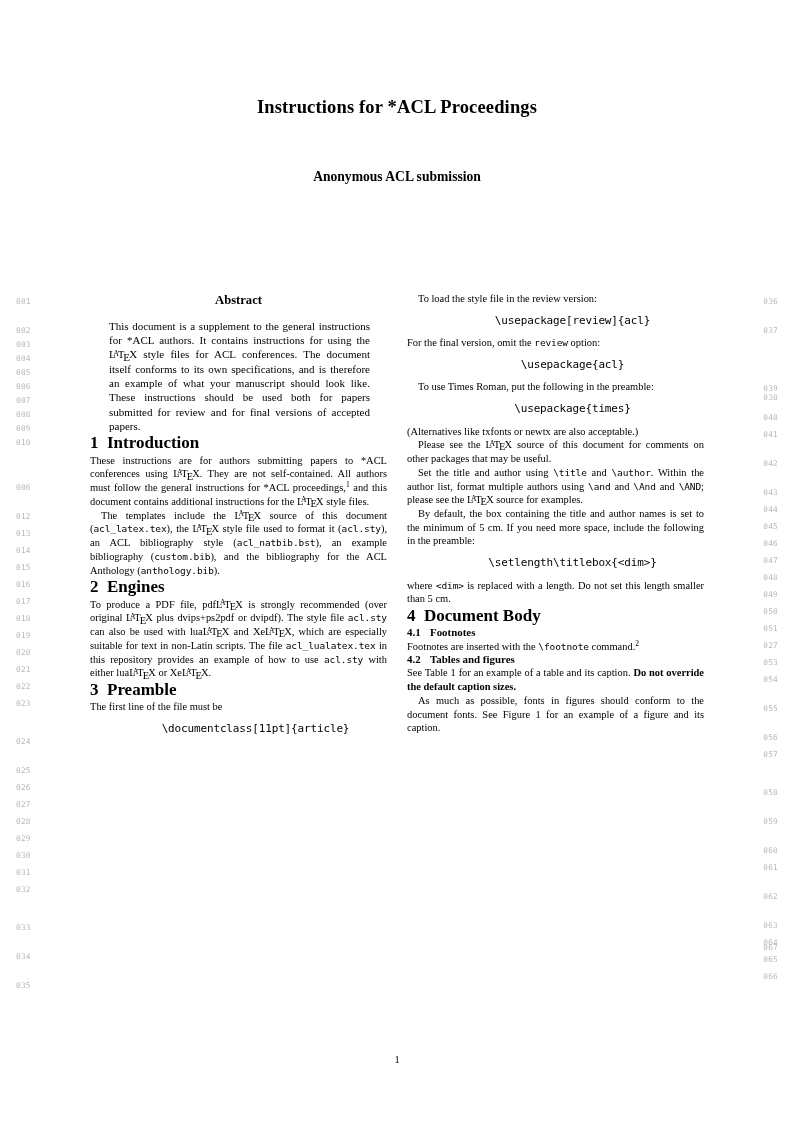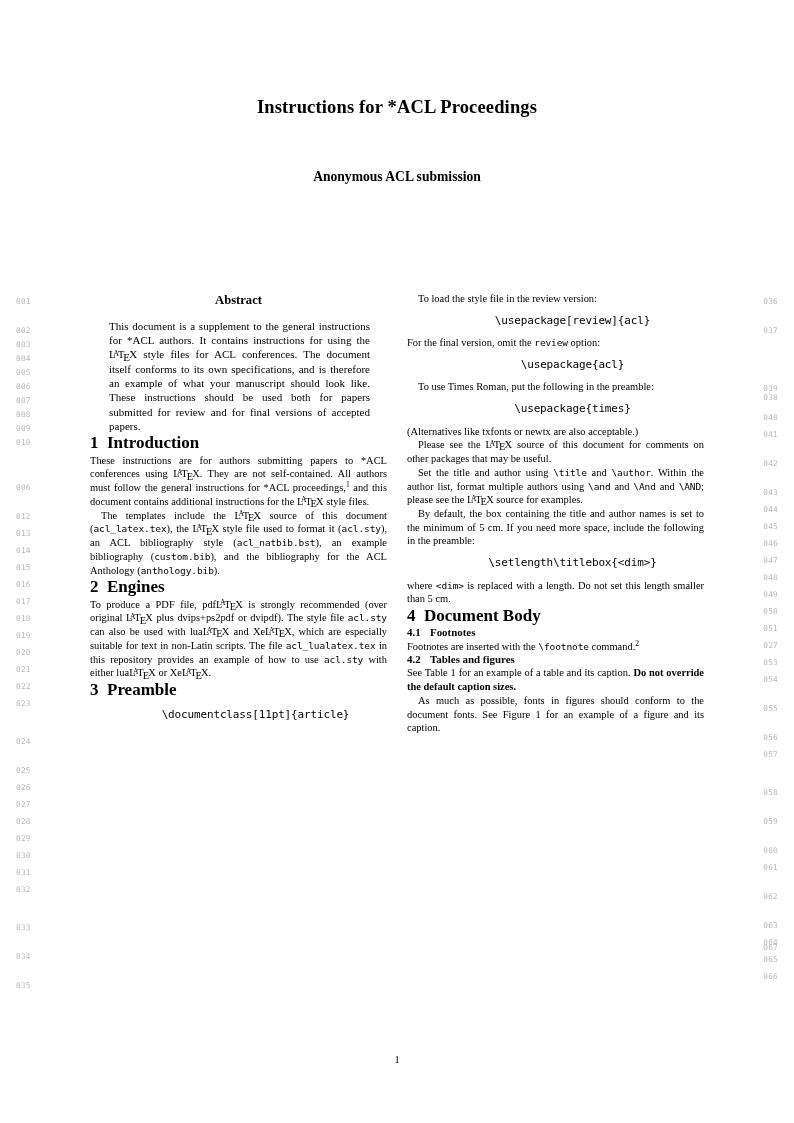--- a/index.html
+++ b/index.html
@@ -178,20 +178,21 @@
     <p class="body gap-sec-after">These instructions are for authors submitting papers to *ACL conferences using <span class="latex">L<span class="a">A</span>T<span class="e">E</span>X</span>. They are not self-contained. All authors must follow the general instructions for *ACL proceedings,<span class="sup">1</span> and this document contains additional instructions for the <span class="latex">L<span class="a">A</span>T<span class="e">E</span>X</span> style files.</p>
 
     <p class="body ind">The templates include the <span class="latex">L<span class="a">A</span>T<span class="e">E</span>X</span> source of this document (<span class="verb">acl_latex.tex</span>), the <span class="latex">L<span class="a">A</span>T<span class="e">E</span>X</span> style file used to format it (<span class="verb">acl.sty</span>), an ACL bibliography style (<span class="verb">acl_natbib.bst</span>), an example bibliography (<span class="verb">custom.bib</span>), and the bibliography for the ACL Anthology (<span class="verb">anthology.bib</span>).</p>
 
     <h2 class="sec gap-sec-before"><span class="sec-num">2</span><span>Engines</span></h2>
 
     <p class="body gap-sec-after">To produce a PDF file, pdf<span class="latex">L<span class="a">A</span>T<span class="e">E</span>X</span> is strongly recommended (over original <span class="latex">L<span class="a">A</span>T<span class="e">E</span>X</span> plus dvips+ps2pdf or dvipdf). The style file <span class="verb">acl.sty</span> can also be used with lua<span class="latex">L<span class="a">A</span>T<span class="e">E</span>X</span> and Xe<span class="latex">L<span class="a">A</span>T<span class="e">E</span>X</span>, which are especially suitable for text in non-Latin scripts. The file <span class="verb">acl_lualatex.tex</span> in this repository provides an example of how to use <span class="verb">acl.sty</span> with either lua<span class="latex">L<span class="a">A</span>T<span class="e">E</span>X</span> or Xe<span class="latex">L<span class="a">A</span>T<span class="e">E</span>X</span>.</p>
 
     <h2 class="sec gap-sec-before"><span class="sec-num">3</span><span>Preamble</span></h2>
 
+    <p class="body gap-sec-after">The first line of the file must be</p>
 
     <div class="code-line">\documentclass[11pt]{article}</div>
 
   </div>
 
   <div class="col col-right">
 
     <p class="body ind">To load the style file in the review version:</p>
 
     <div class="code-line">\usepackage[review]{acl}</div>

